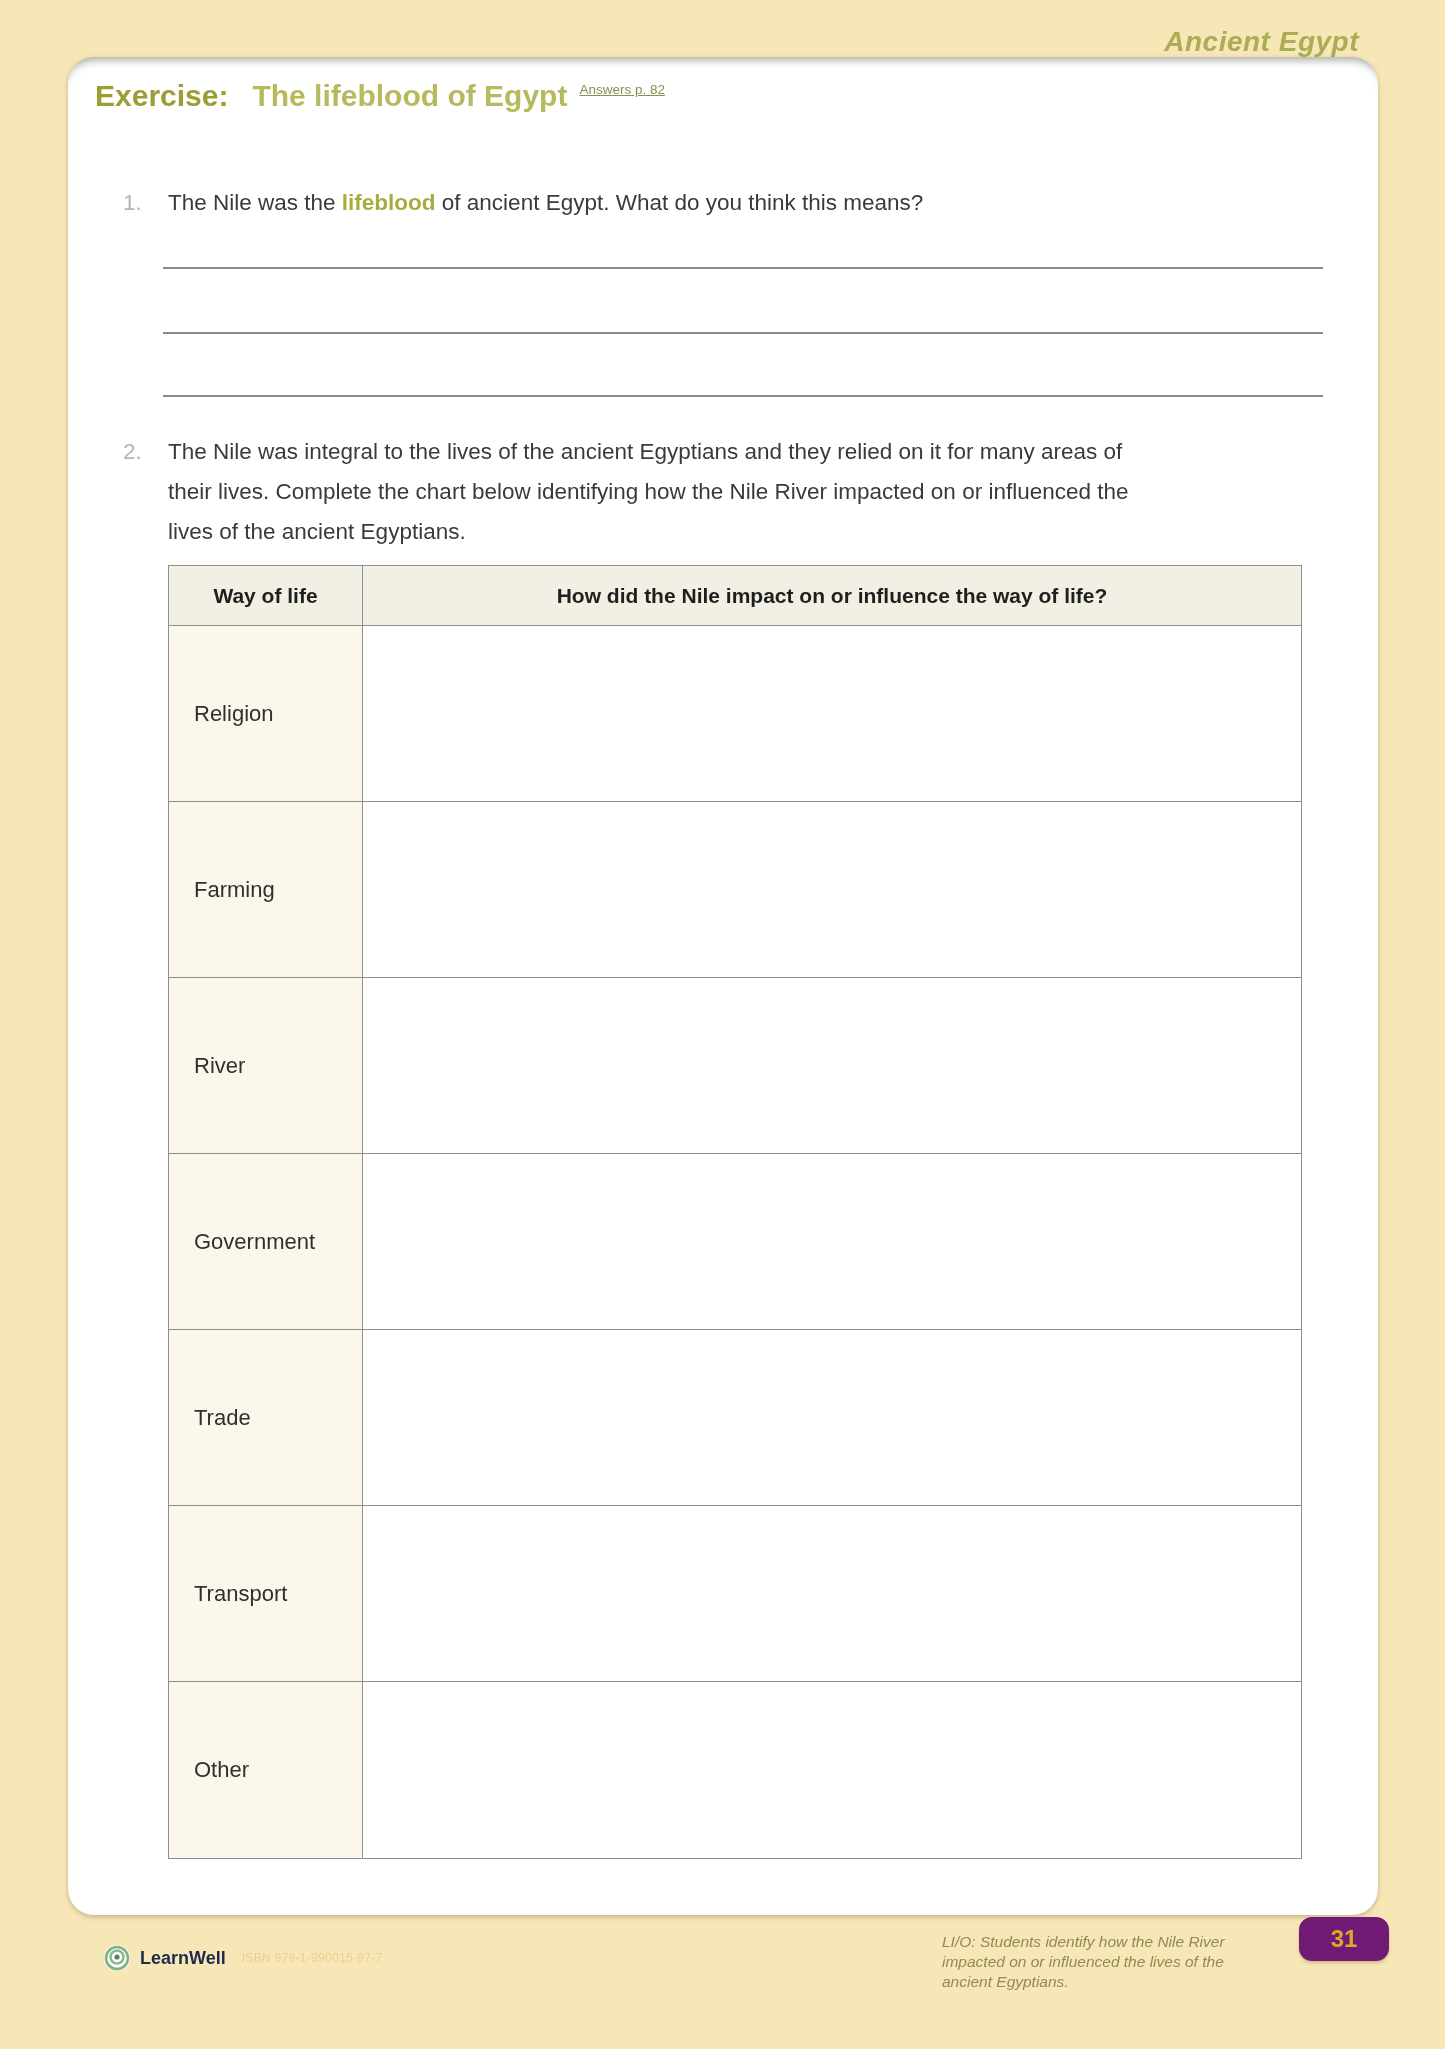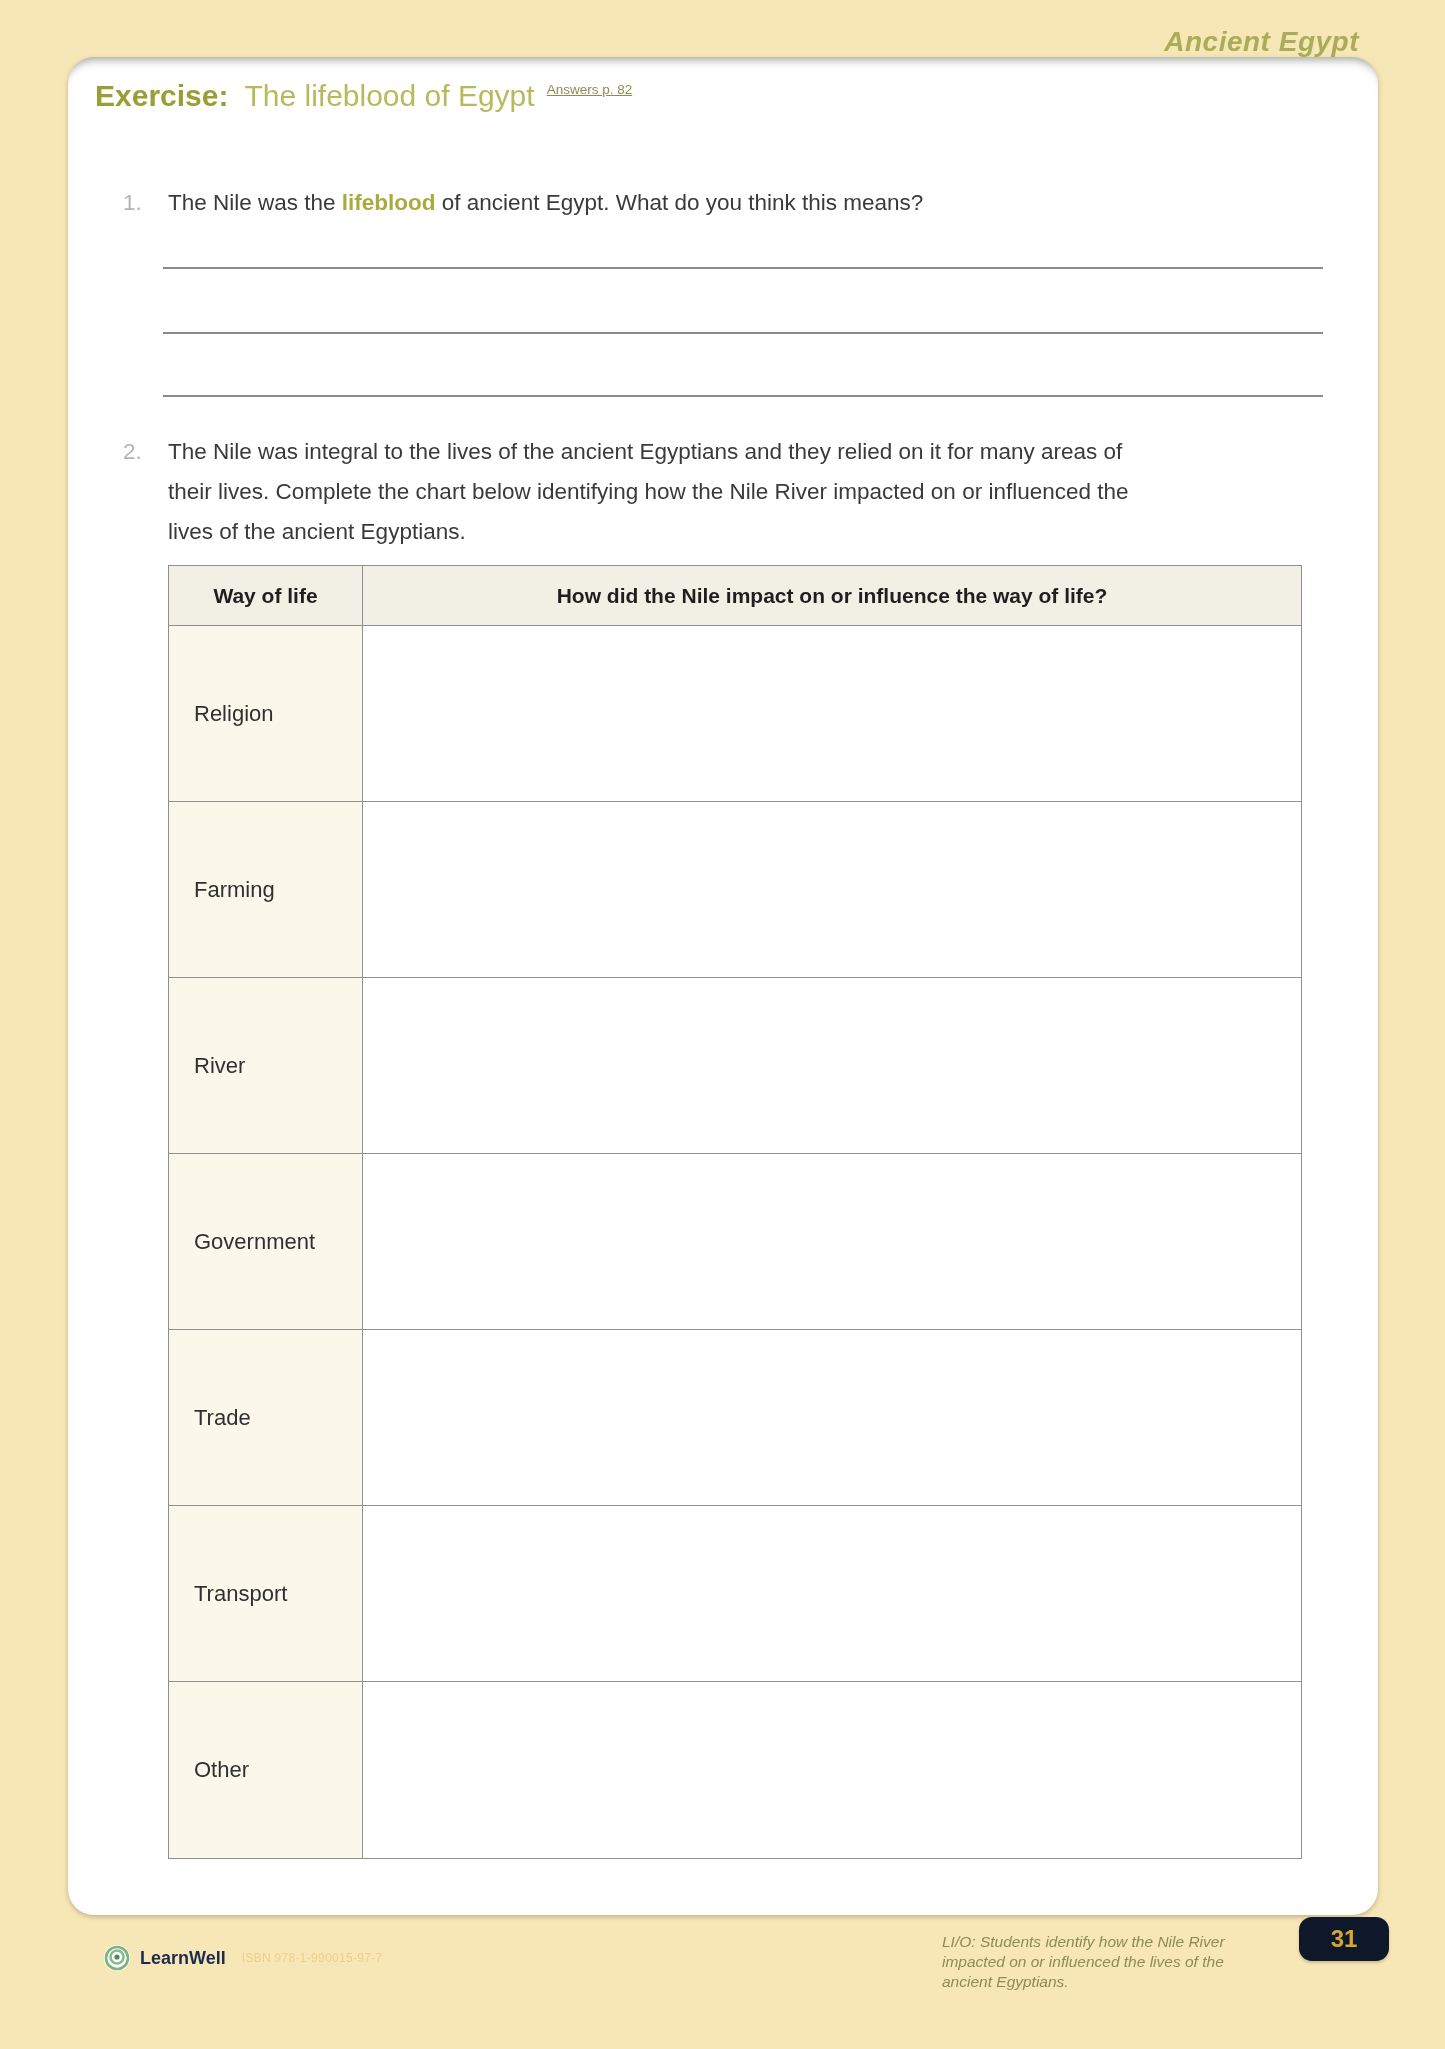--- a/index.html
+++ b/index.html
@@ -20,21 +20,21 @@
 
   .card {
     position:absolute; left:68px; top:57px; width:1310px; height:1858px;
     background: var(--card-bg, #ffffff); border-radius:26px;
     box-shadow: inset 0 10px 9px -7px rgba(105,105,95,.6),
                 0 2px 5px rgba(150,135,100,.55);
   }
 
   .title-row { position:absolute; left:27px; top:22px; display:flex; align-items:flex-start; }
   .t-label { font-size:30px; font-weight:bold; color: var(--olive-dark, #9b9e35); }
-  .t-name  { font-size:30px; font-weight:normal; color: var(--olive, #b7ba5c); margin-left:16px; }
+  .t-name  { font-size:30px; font-weight:bold; color: var(--olive, #b7ba5c); margin-left:24px; }
   .answers-link {
     font-size:13.5px; color: var(--olive-muted, #8d8c55);
     text-decoration:underline; margin-left:12px; margin-top:3px; cursor:pointer;
   }
 
   .question { position:absolute; left:55px; display:flex; align-items:flex-start; }
   .q1 { top:126px; }
   .q2 { top:375px; }
   .qnum { width:45px; flex:none; font-size:22.5px; color: var(--gray-number, #b4b4b4); line-height:40px; }
   .qtext { font-size:22.5px; color: var(--text, #3a3a3a); line-height:40px; white-space:nowrap; }
@@ -67,21 +67,21 @@
   .isbn { font-size:12px; color: var(--isbn-gold, #eccf8e); margin-left:16px; letter-spacing:.3px; }
 
   .lio {
     position:absolute; left:942px; top:1932px; width:330px;
     font-size:15.5px; font-style:italic; color: var(--olive-muted, #8d8c55); line-height:20px;
   }
   .lio .lio-line { display:block; white-space:nowrap; }
 
   .page-badge {
     position:absolute; left:1299px; top:1917px; width:90px; height:44px;
-    background:#0f172a; border-radius:13px;
+    background:#701a75; border-radius:13px;
     display:flex; align-items:center; justify-content:center;
     font-size:24px; font-weight:bold; color: var(--page-num-gold, #d8a72c);
     box-shadow:0 2px 3px rgba(150,135,95,.45);
   }
 </style>
 </head>
 <body>
 
 <div class="page">
 

